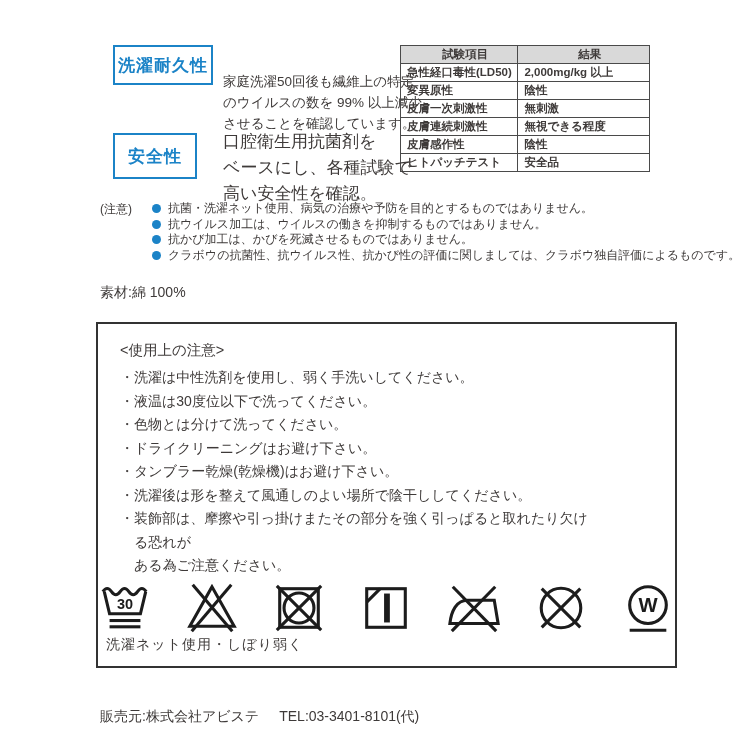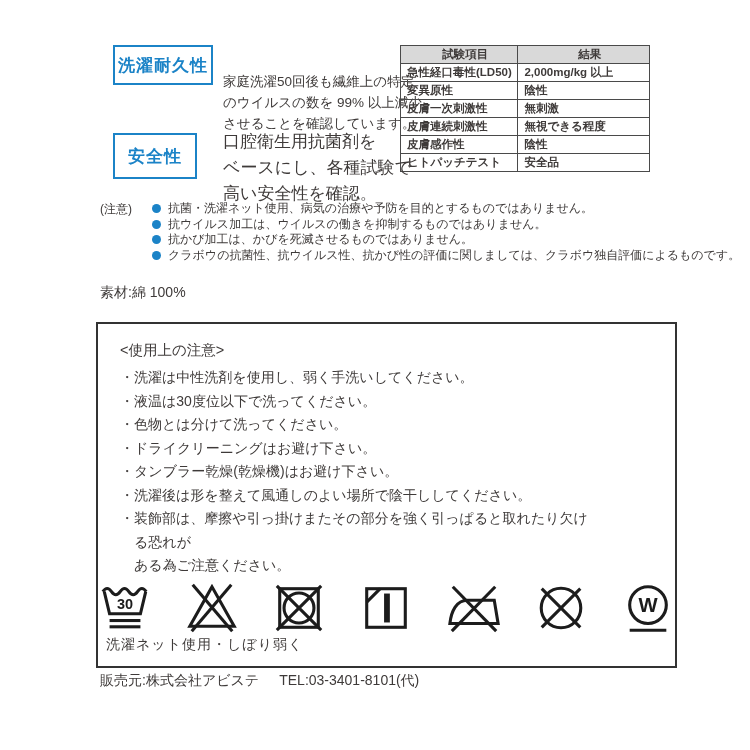--- a/index.html
+++ b/index.html
@@ -33,21 +33,21 @@
 
   .usage-box { position:absolute; left:96px; top:322px; width:581px; height:346px; border:2px solid #333; }
   .usage-title { position:absolute; left:22px; top:17px; font-size:14.5px; }
   .usage-items { position:absolute; left:22px; top:42px; width:480px; font-size:14px; line-height:23.5px; }
   .usage-item { white-space:pre-line; padding-left:14px; text-indent:-14px; }
 
   .care-symbols { position:absolute; left:0; top:256px; width:100%; display:flex; justify-content:space-between; gap:14px; }
   .care-symbols svg { display:block; }
   .care-caption { position:absolute; left:0; top:312px; width:100%; font-size:14px; letter-spacing:1px;margin-left:8px; }
 
-  .footer { position:absolute; left:100px; top:672px; font-size:14px; }
+  .footer { position:absolute; left:100px; top:708px; font-size:14px; }
   .footer .tel { margin-left:20px; }
 </style>
 </head>
 <body>
 
 <div class="page">
 
   <div class="badge badge-durability">
     <span>洗濯耐久性</span>
   </div>

